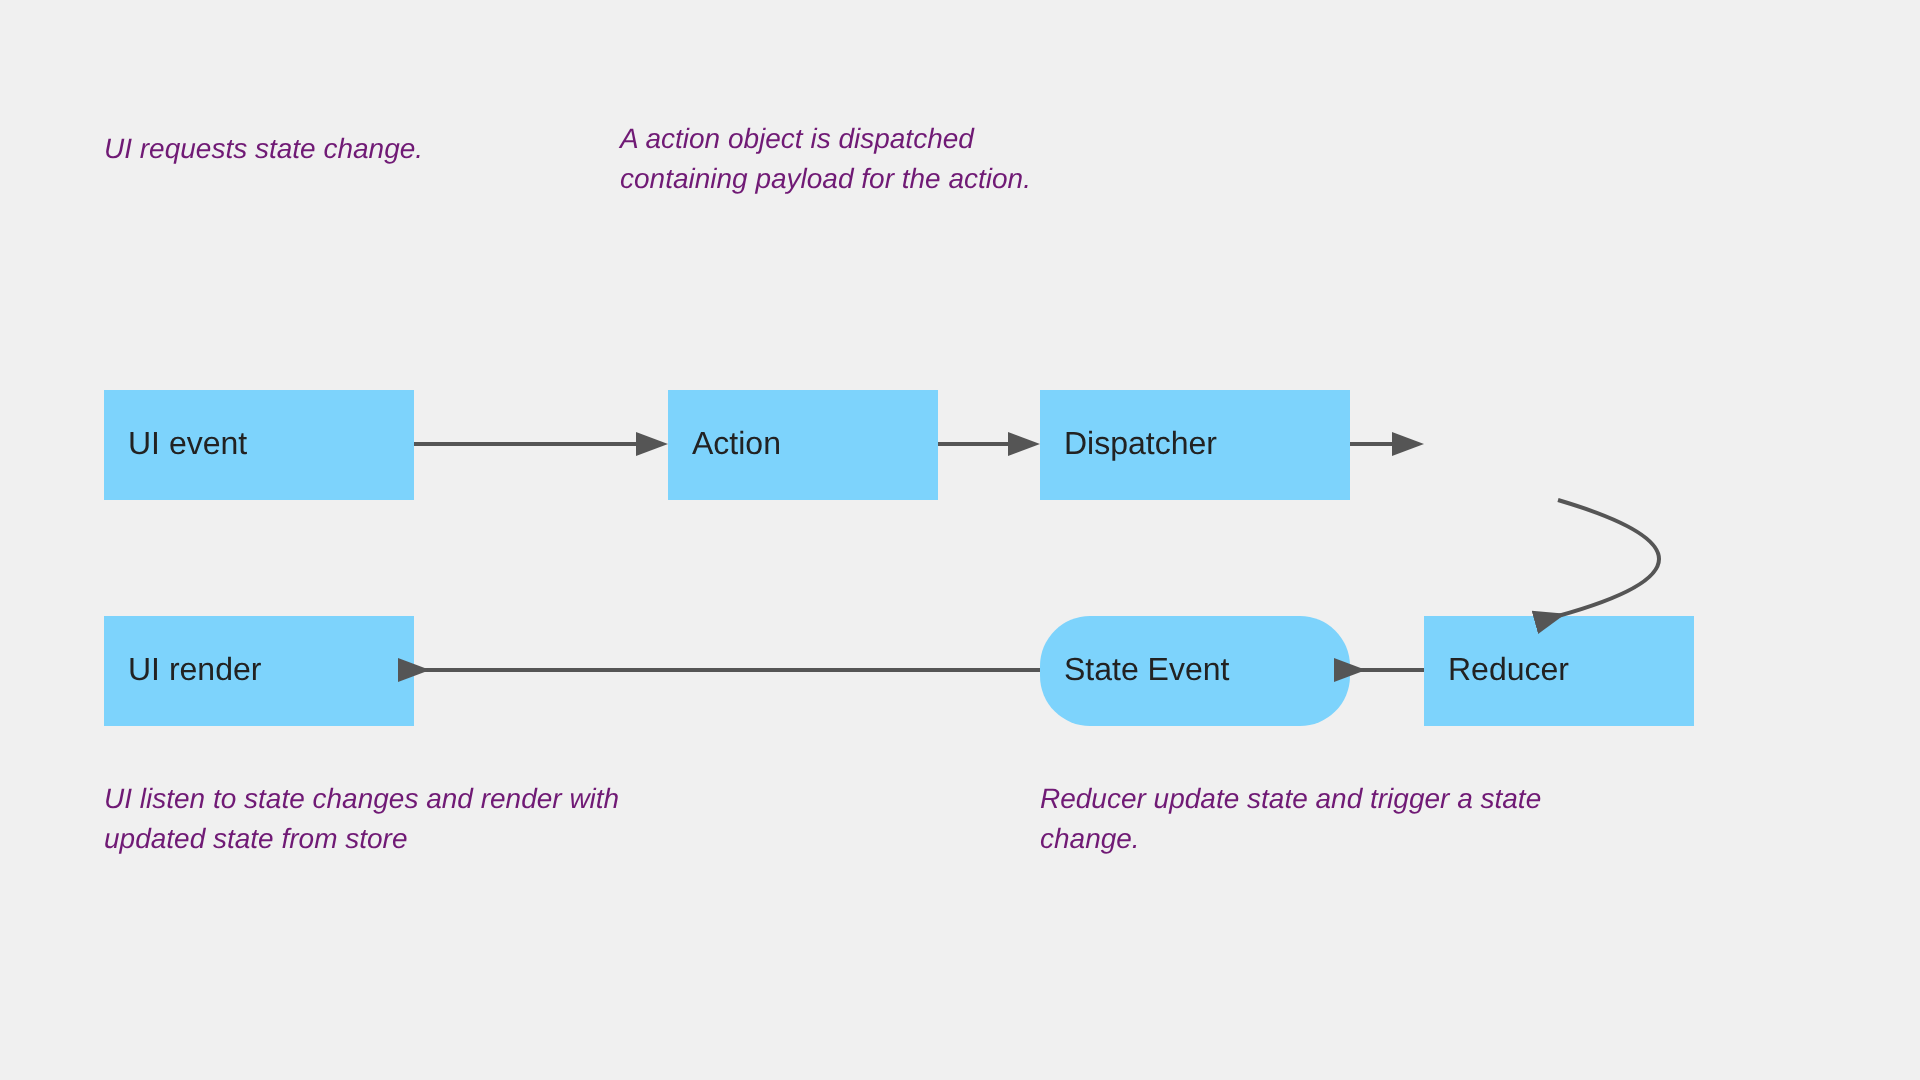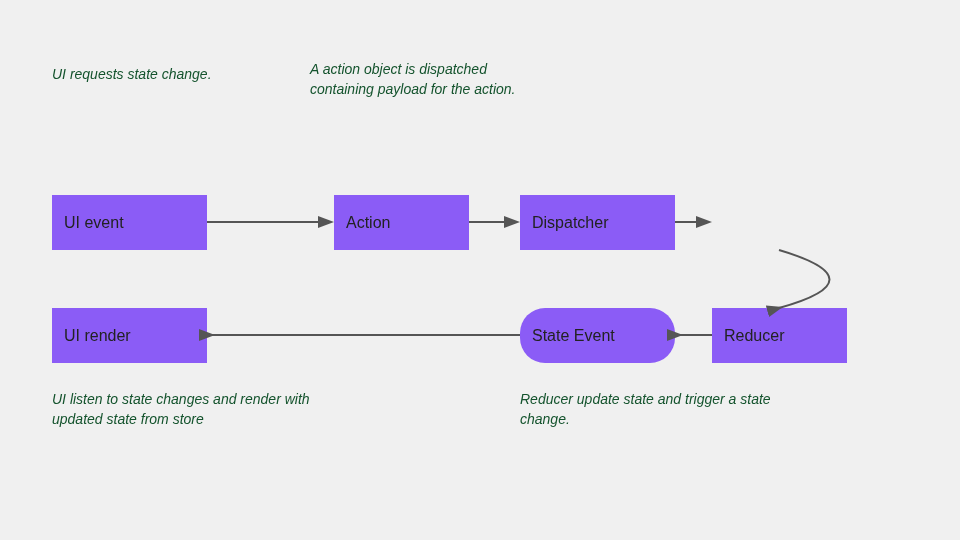--- a/index.html
+++ b/index.html
@@ -14,28 +14,28 @@
     .diagram-container {
       position: absolute;
       top: 0; left: 0;
       width: 960px;
       height: 540px;
     }
     
     .annotation {
       position: absolute;
       font-style: italic;
-      color: #14532d;
+      color: #701a75;
       font-size: 14px;
       line-height: 1.4;
     }
     
     .box {
       position: absolute;
-      background: #8b5cf6;
+      background: #7dd3fc;
       border: none;
       display: flex;
       align-items: center;
       justify-content: flex-start;
       padding-left: 12px;
       font-size: 16px;
       color: #222;
     }
     
     .arrows-svg {

